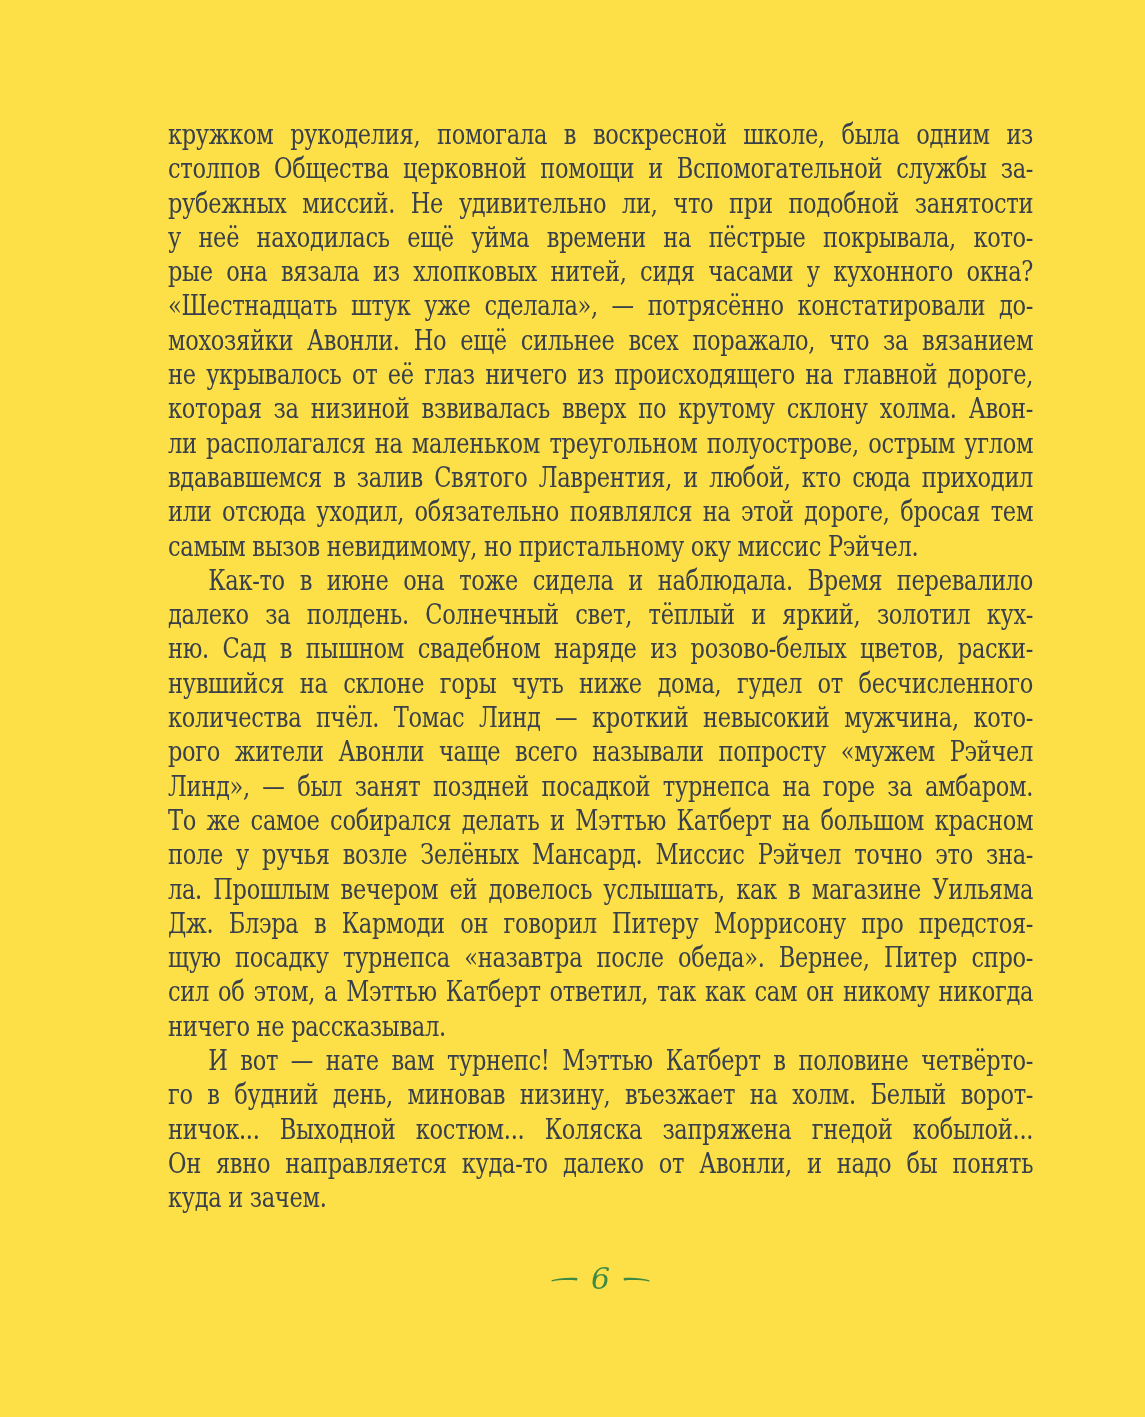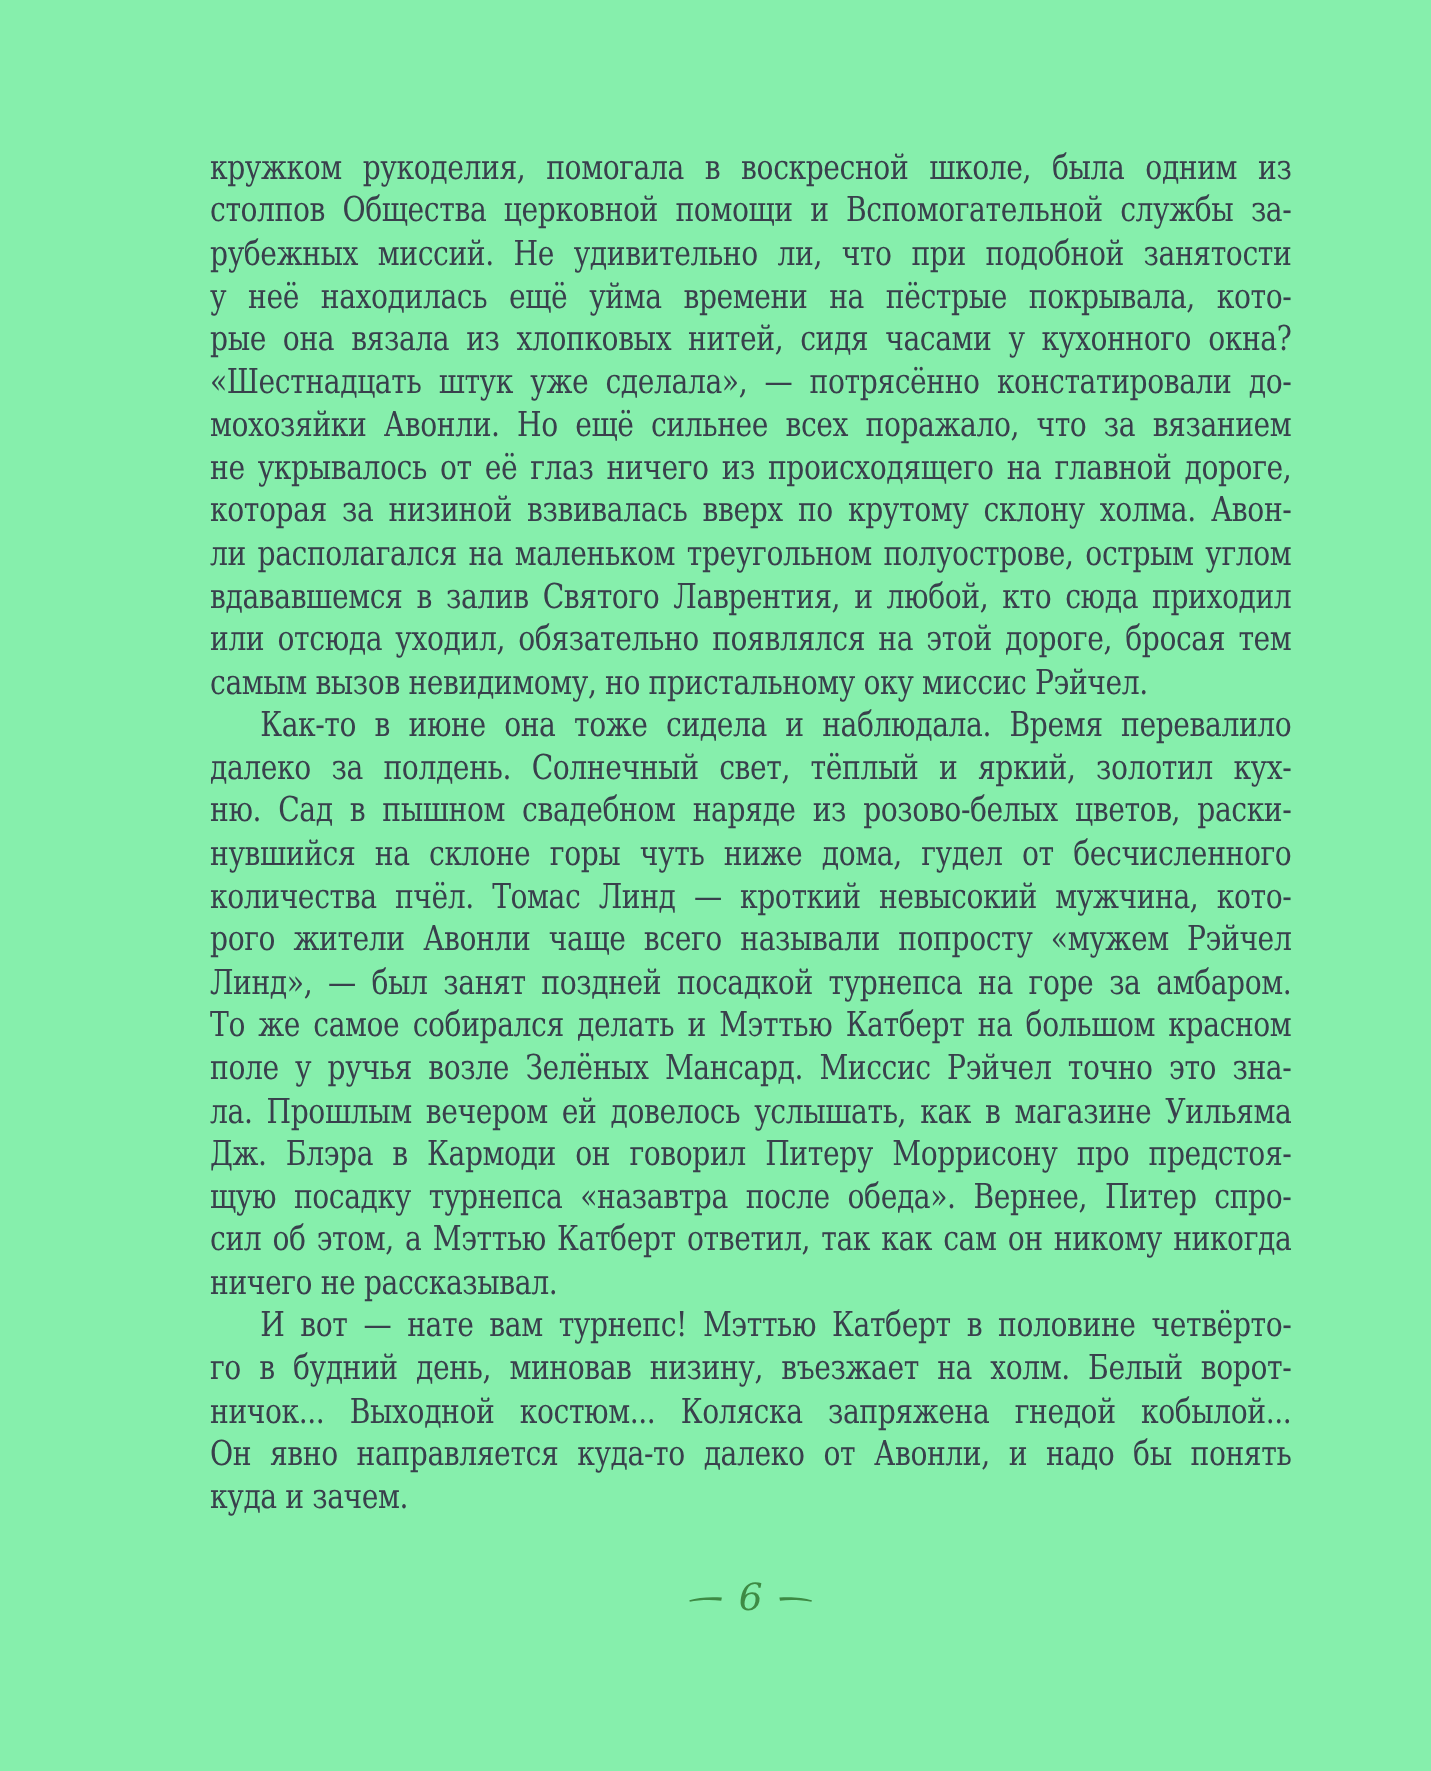--- a/index.html
+++ b/index.html
@@ -10,21 +10,21 @@
     width: 1145px;
     height: 1417px;
     position: relative;
     background: #ffffff;
     overflow: hidden;
     font-family: "DejaVu Serif", serif;
   }
   .book-page {
     position: absolute;
     inset: 0;
-    background: #86efac;
+    background: #fde047;
   }
   .text-block {
     position: absolute;
     left: 168px;
     top: 117px;
     width: 1055px;
     transform: scaleX(0.82);
     transform-origin: 0 0;
     color: #39404c;
     font-size: 27.5px;

